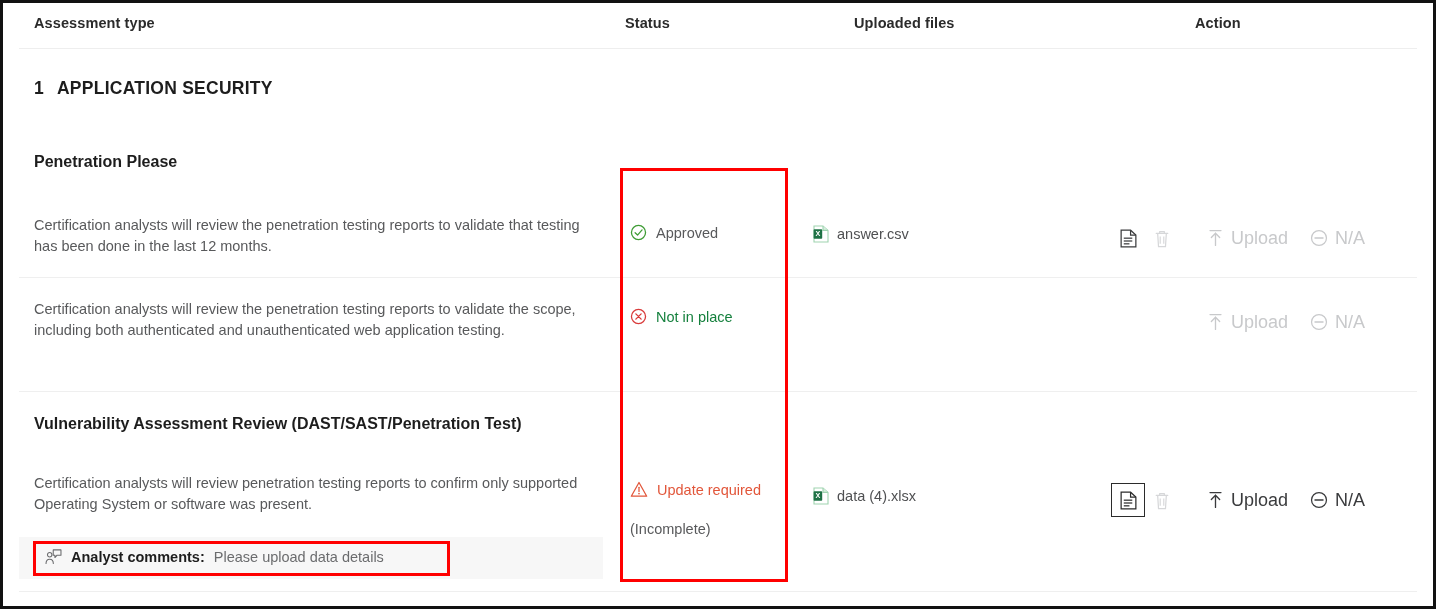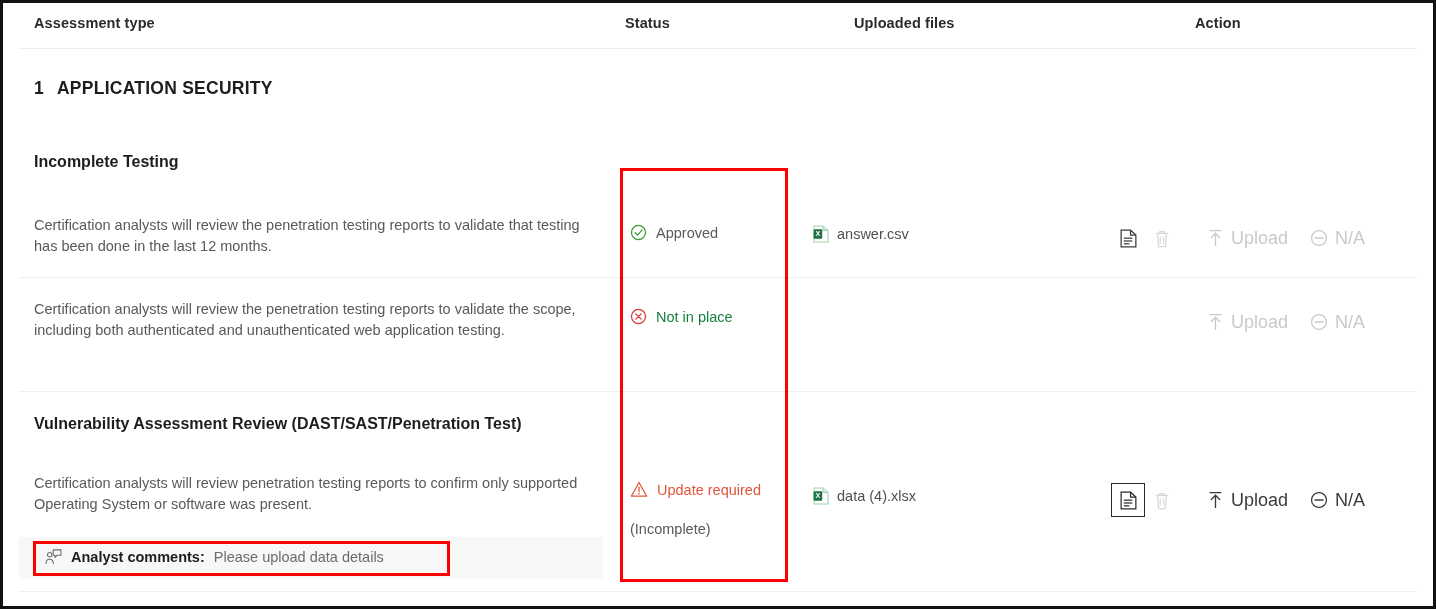--- a/index.html
+++ b/index.html
@@ -216,21 +216,21 @@
     <div class="th th-status">Status</div>
     <div class="th th-files">Uploaded files</div>
     <div class="th th-action">Action</div>
   </div>
   <div class="hdr-rule"></div>
 
   <div class="section-title">
     <span class="num">1</span><span>APPLICATION SECURITY</span>
   </div>
 
-  <div class="group-title gt-1">Incomplete Testing</div>
+  <div class="group-title gt-1">Penetration Please</div>
 
   <div class="desc desc-1">Certification analysts will review the penetration testing reports to validate that testing has been done in the last 12 months.</div>
   <div class="status st-1">
     <span>
       <svg width="17" height="17" viewBox="0 0 20 20">
         <circle cx="10" cy="10" r="8.3" fill="none" stroke="#3f9c35" stroke-width="1.5"></circle>
         <path d="M6 10.2 L8.9 13 L14.2 7" fill="none" stroke="#3f9c35" stroke-width="1.5" stroke-linecap="round" stroke-linejoin="round"></path>
       </svg>
     </span>
     <span>Approved</span>

